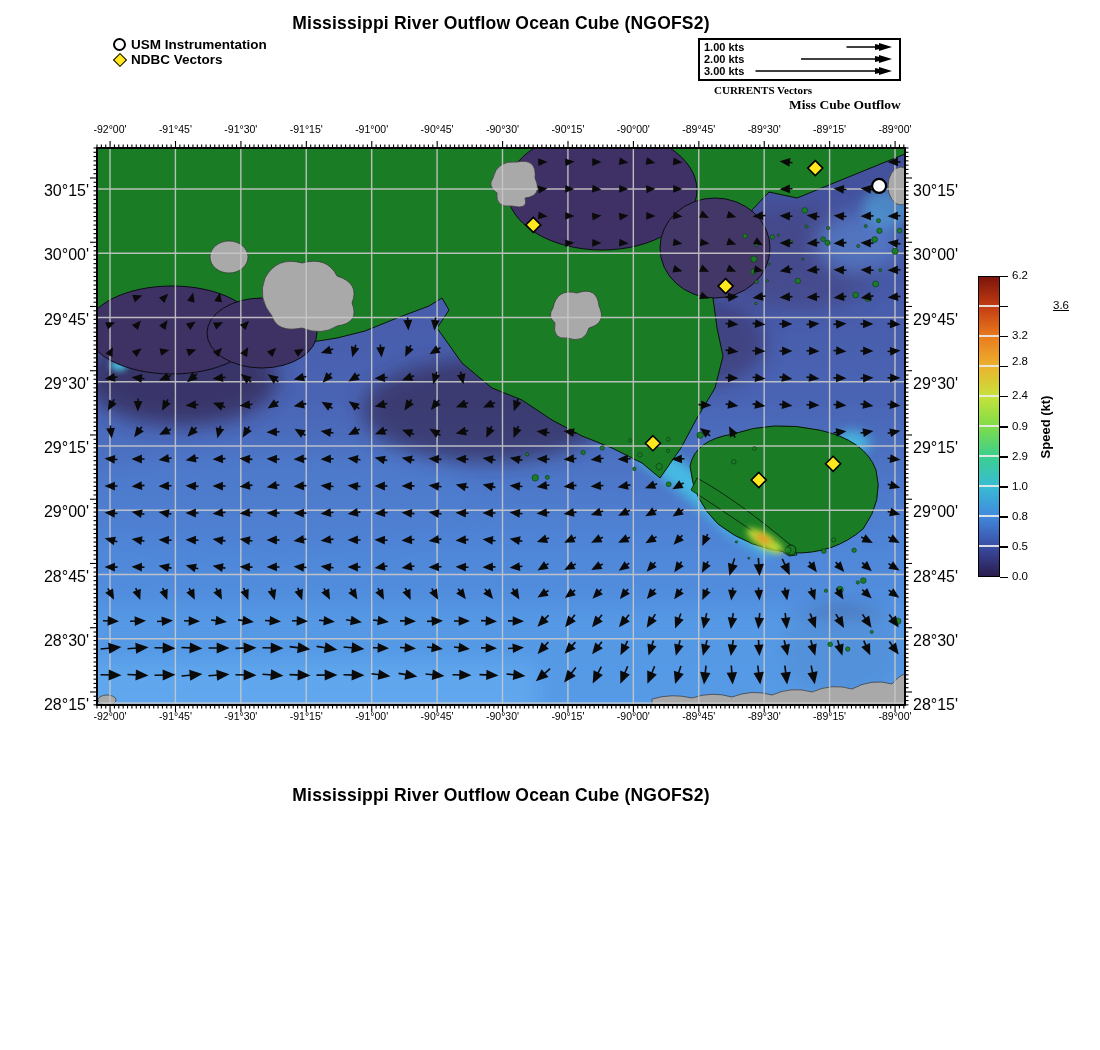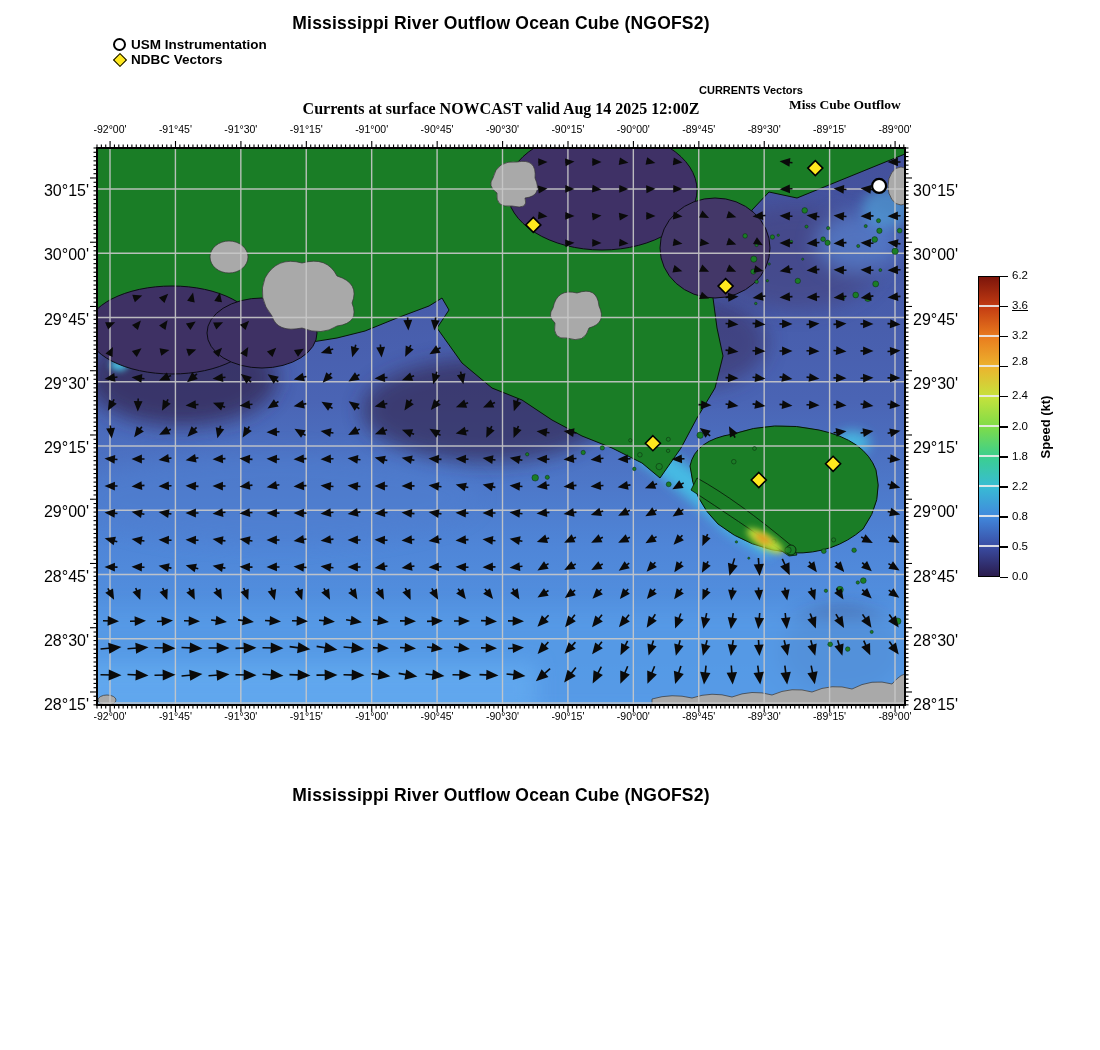--- a/index.html
+++ b/index.html
@@ -30,24 +30,39 @@
 
   <div class="abs title" style="left:97px;top:13px;width:808px;">Mississippi River Outflow Ocean Cube (NGOFS2)</div>
 
   <div class="abs" style="left:108px;top:34px;">
     <div class="abs circle-marker" style="left:5px;top:4px;"></div>
     <div class="abs legend-label" style="left:23px;top:4px;">USM Instrumentation</div>
     <div class="abs diamond-marker" style="left:6.5px;top:21px;"></div>
     <div class="abs legend-label" style="left:23px;top:19px;">NDBC Vectors</div>
   </div>
 
-  <div class="abs vs-caption" style="left:699px;top:84px;">CURRENTS Vectors</div>
+  <div id="vsbox" class="abs" style="left:698px;top:38px;width:203px;height:43px;">
+    <div class="abs vs-label" style="left:4px;top:1px;">1.00 kts</div>
+    <div class="abs vs-label" style="left:4px;top:13px;">2.00 kts</div>
+    <div class="abs vs-label" style="left:4px;top:25px;">3.00 kts</div>
+    <svg id="vs-arrows" class="abs" style="left:2px;top:0px;" width="194" height="38">
+        <line x1="144.5" y1="7" x2="179" y2="7" stroke="#000" stroke-width="1.3"></line>
+        <path d="M190,7 L177,3 L177,11 Z" fill="#000"></path>
+        <path d="M186,7 L173,4 L173,10 Z" fill="#000"></path>
+        <line x1="99" y1="19" x2="179" y2="19" stroke="#000" stroke-width="1.3"></line>
+        <path d="M190,19 L177,15 L177,23 Z" fill="#000"></path>
+        <path d="M186,19 L173,16 L173,22 Z" fill="#000"></path>
+        <line x1="53.5" y1="31" x2="179" y2="31" stroke="#000" stroke-width="1.3"></line>
+        <path d="M190,31 L177,27 L177,35 Z" fill="#000"></path>
+        <path d="M186,31 L173,28 L173,34 Z" fill="#000"></path>
+      </svg>
+  </div>
+  <div class="abs vs-caption" style="left:714px;top:84px;font-family:Liberation Serif, serif;">CURRENTS Vectors</div>
   <div class="abs regionlabel" style="left:770px;top:97px;width:150px;">Miss Cube Outflow</div>
 
-  <div class="abs subtitle" style="left:97px;top:100px;width:808px;">Currents at surface NOWCAST valid Aug 14 2025 12:00Z</div>
 
   <svg id="mapsvg" class="abs" style="left:88px;top:139px;" width="826" height="576" viewBox="0 0 826 576">
       <defs>
   <clipPath id="mapclip">
           <rect x="9" y="9" width="808" height="557"></rect>
         </clipPath>
   <filter id="b6" x="-40%" y="-40%" width="180%" height="180%">
           <feGaussianBlur stdDeviation="6"></feGaussianBlur>
         </filter>
   <filter id="b10" x="-40%" y="-40%" width="180%" height="180%">
@@ -2524,33 +2539,33 @@
       <div class="cb-tickline" style="top:49.5%"></div>
       <div class="cb-tickline" style="top:59.5%"></div>
       <div class="cb-tickline" style="top:69.5%"></div>
       <div class="cb-tickline" style="top:79.5%"></div>
       <div class="cb-tickline" style="top:89.5%"></div>
     </div>
   <div id="cb-labels">
       <div class="abs cb-dash" style="left:1000px;top:275.5px;"></div>
       <div class="abs cb-label" style="left:1012px;top:269px;">6.2</div>
       <div class="abs cb-dash" style="left:1000px;top:305.6px;"></div>
-      <div class="abs cb-label" style="left:1012px;top:299.1px;text-decoration:underline;">3.6</div>
+      <div class="abs cb-label" style="left:1053px;top:299.1px;text-decoration:underline;">3.6</div>
       <div class="abs cb-dash" style="left:1000px;top:335.7px;"></div>
       <div class="abs cb-label" style="left:1012px;top:329.2px;">3.2</div>
       <div class="abs cb-dash" style="left:1000px;top:365.8px;"></div>
       <div class="abs cb-label" style="left:1012px;top:355px;">2.8</div>
       <div class="abs cb-dash" style="left:1000px;top:395.9px;"></div>
       <div class="abs cb-label" style="left:1012px;top:389.4px;">2.4</div>
       <div class="abs cb-dash" style="left:1000px;top:426px;"></div>
-      <div class="abs cb-label" style="left:1012px;top:419.5px;">2.0</div>
+      <div class="abs cb-label" style="left:1012px;top:419.5px;">0.9</div>
       <div class="abs cb-dash" style="left:1000px;top:456.1px;"></div>
-      <div class="abs cb-label" style="left:1012px;top:449.6px;">1.8</div>
+      <div class="abs cb-label" style="left:1012px;top:449.6px;">2.9</div>
       <div class="abs cb-dash" style="left:1000px;top:486.20000000000005px;"></div>
-      <div class="abs cb-label" style="left:1012px;top:479.70000000000005px;">2.2</div>
+      <div class="abs cb-label" style="left:1012px;top:479.70000000000005px;">1.0</div>
       <div class="abs cb-dash" style="left:1000px;top:516.3px;"></div>
       <div class="abs cb-label" style="left:1012px;top:509.79999999999995px;">0.8</div>
       <div class="abs cb-dash" style="left:1000px;top:546.4000000000001px;"></div>
       <div class="abs cb-label" style="left:1012px;top:539.9000000000001px;">0.5</div>
       <div class="abs cb-dash" style="left:1000px;top:576.5px;"></div>
       <div class="abs cb-label" style="left:1012px;top:570px;">0.0</div>
     </div>
   <div class="abs cb-title" style="left:986px;top:419px;width:120px;height:16px;transform:rotate(-90deg);">Speed (kt)</div>
 
   <div class="abs title" style="left:97px;top:785px;width:808px;">Mississippi River Outflow Ocean Cube (NGOFS2)</div>

